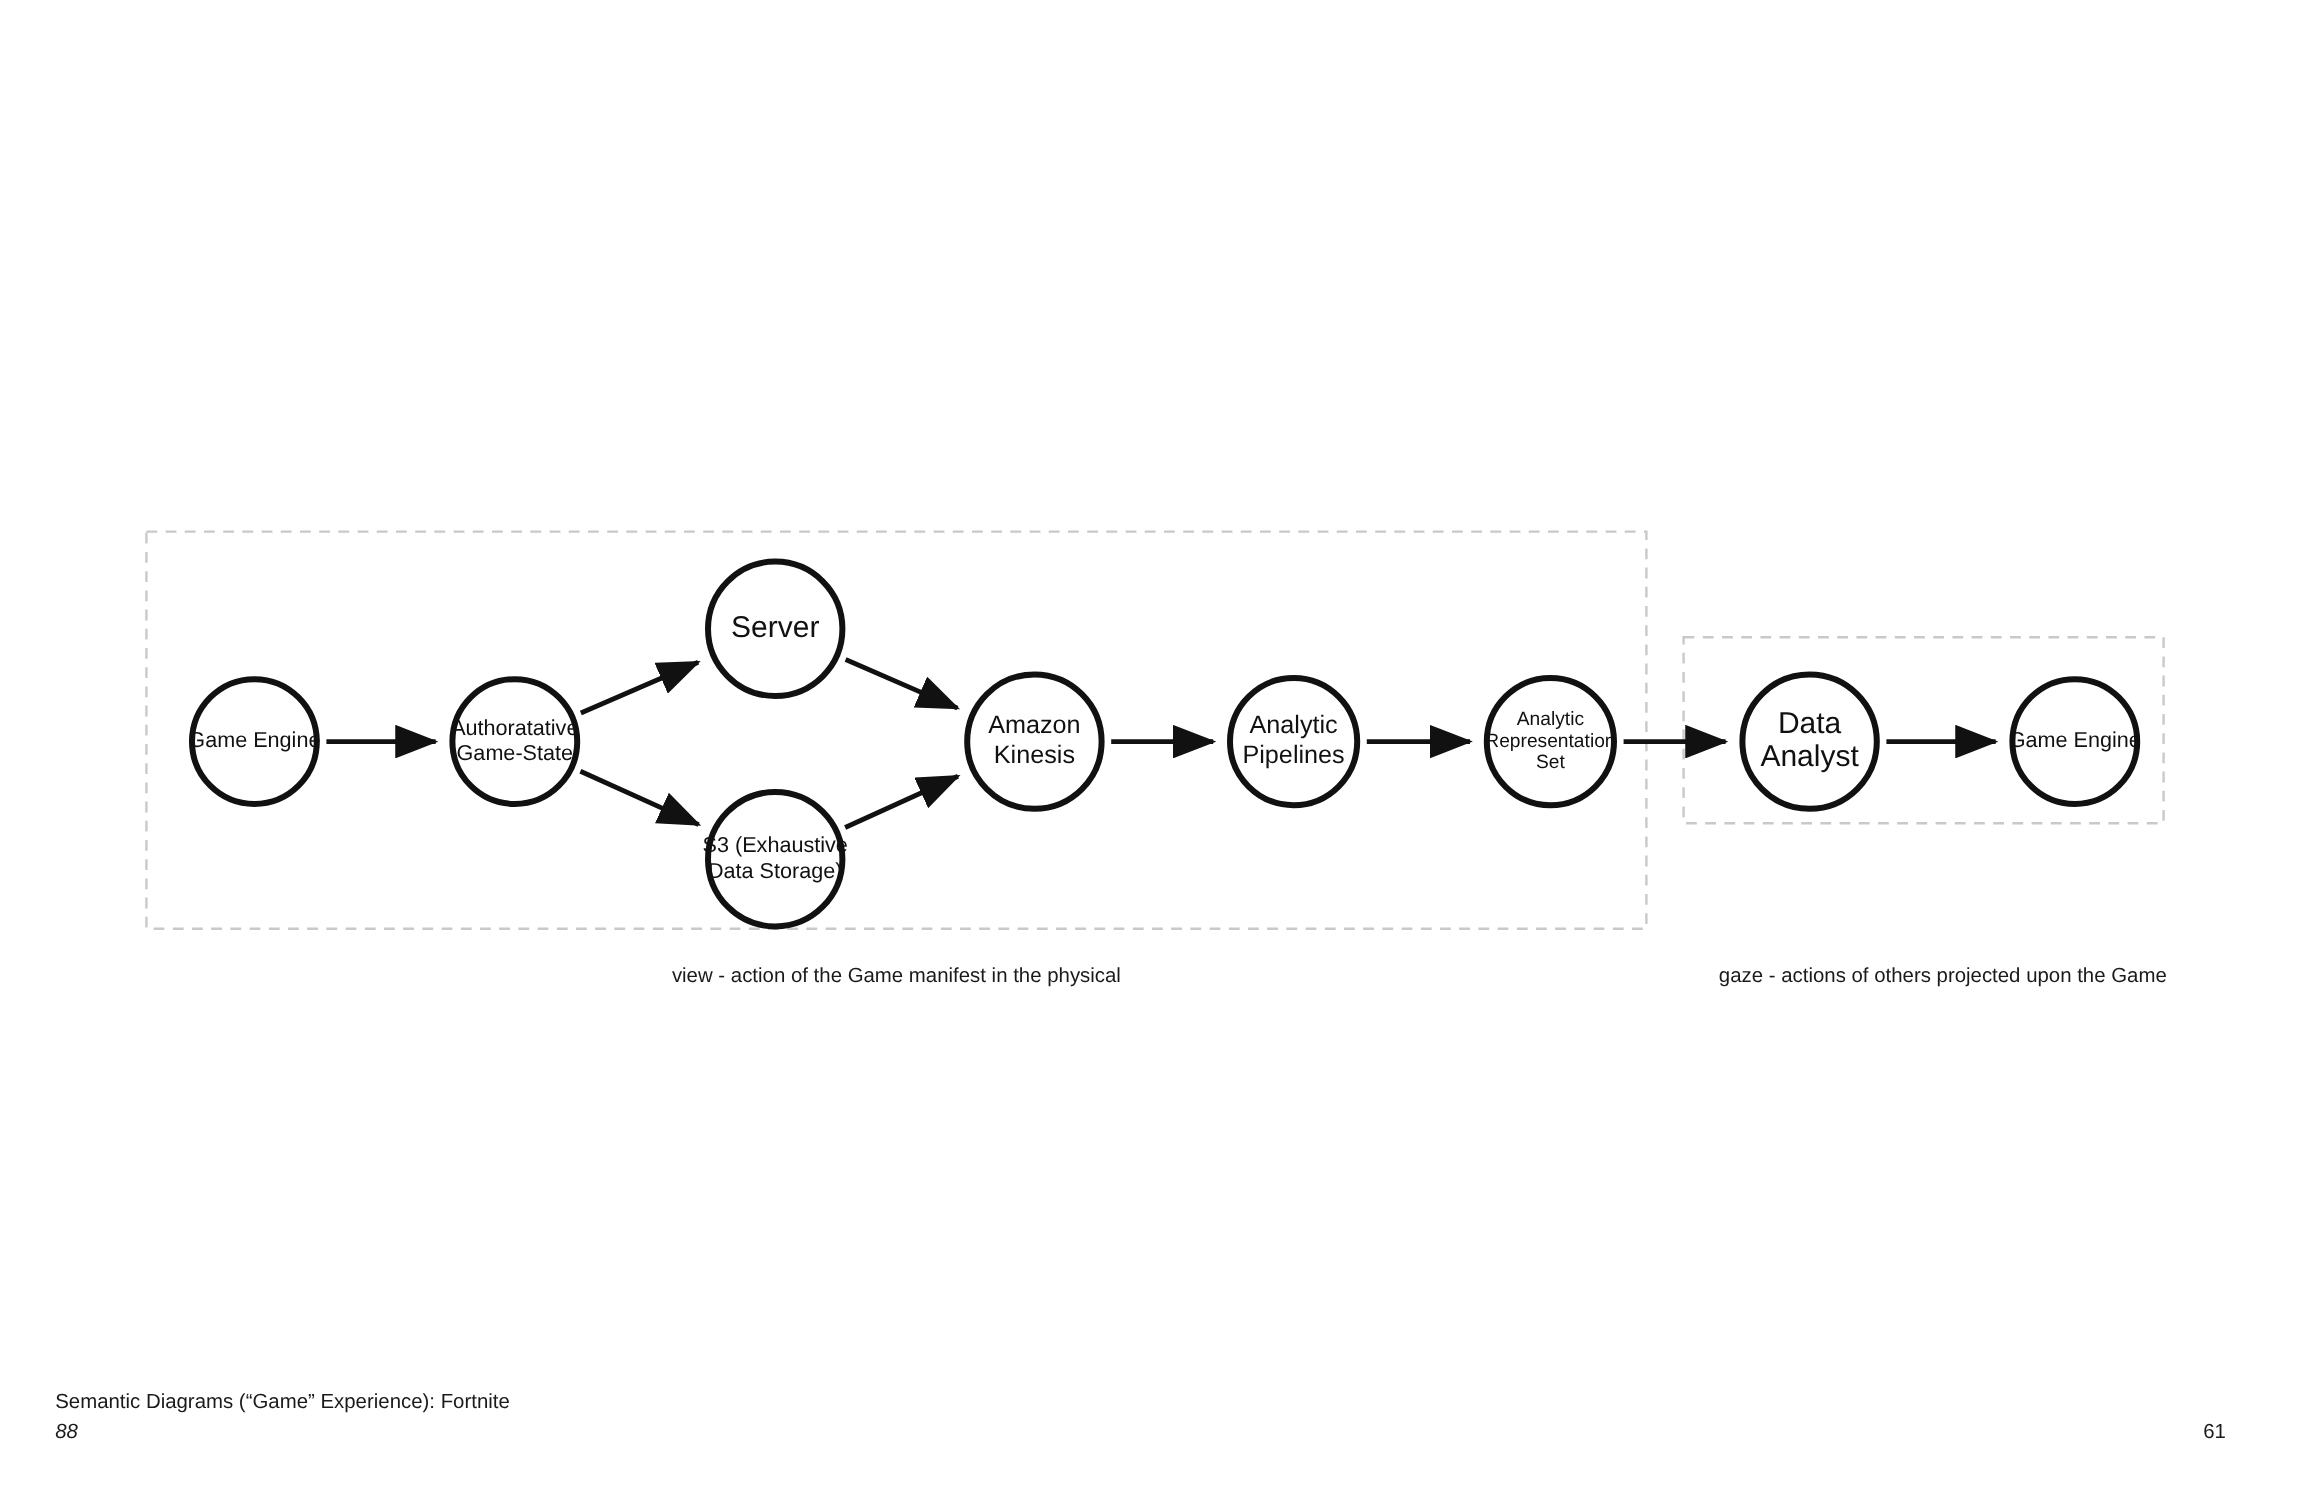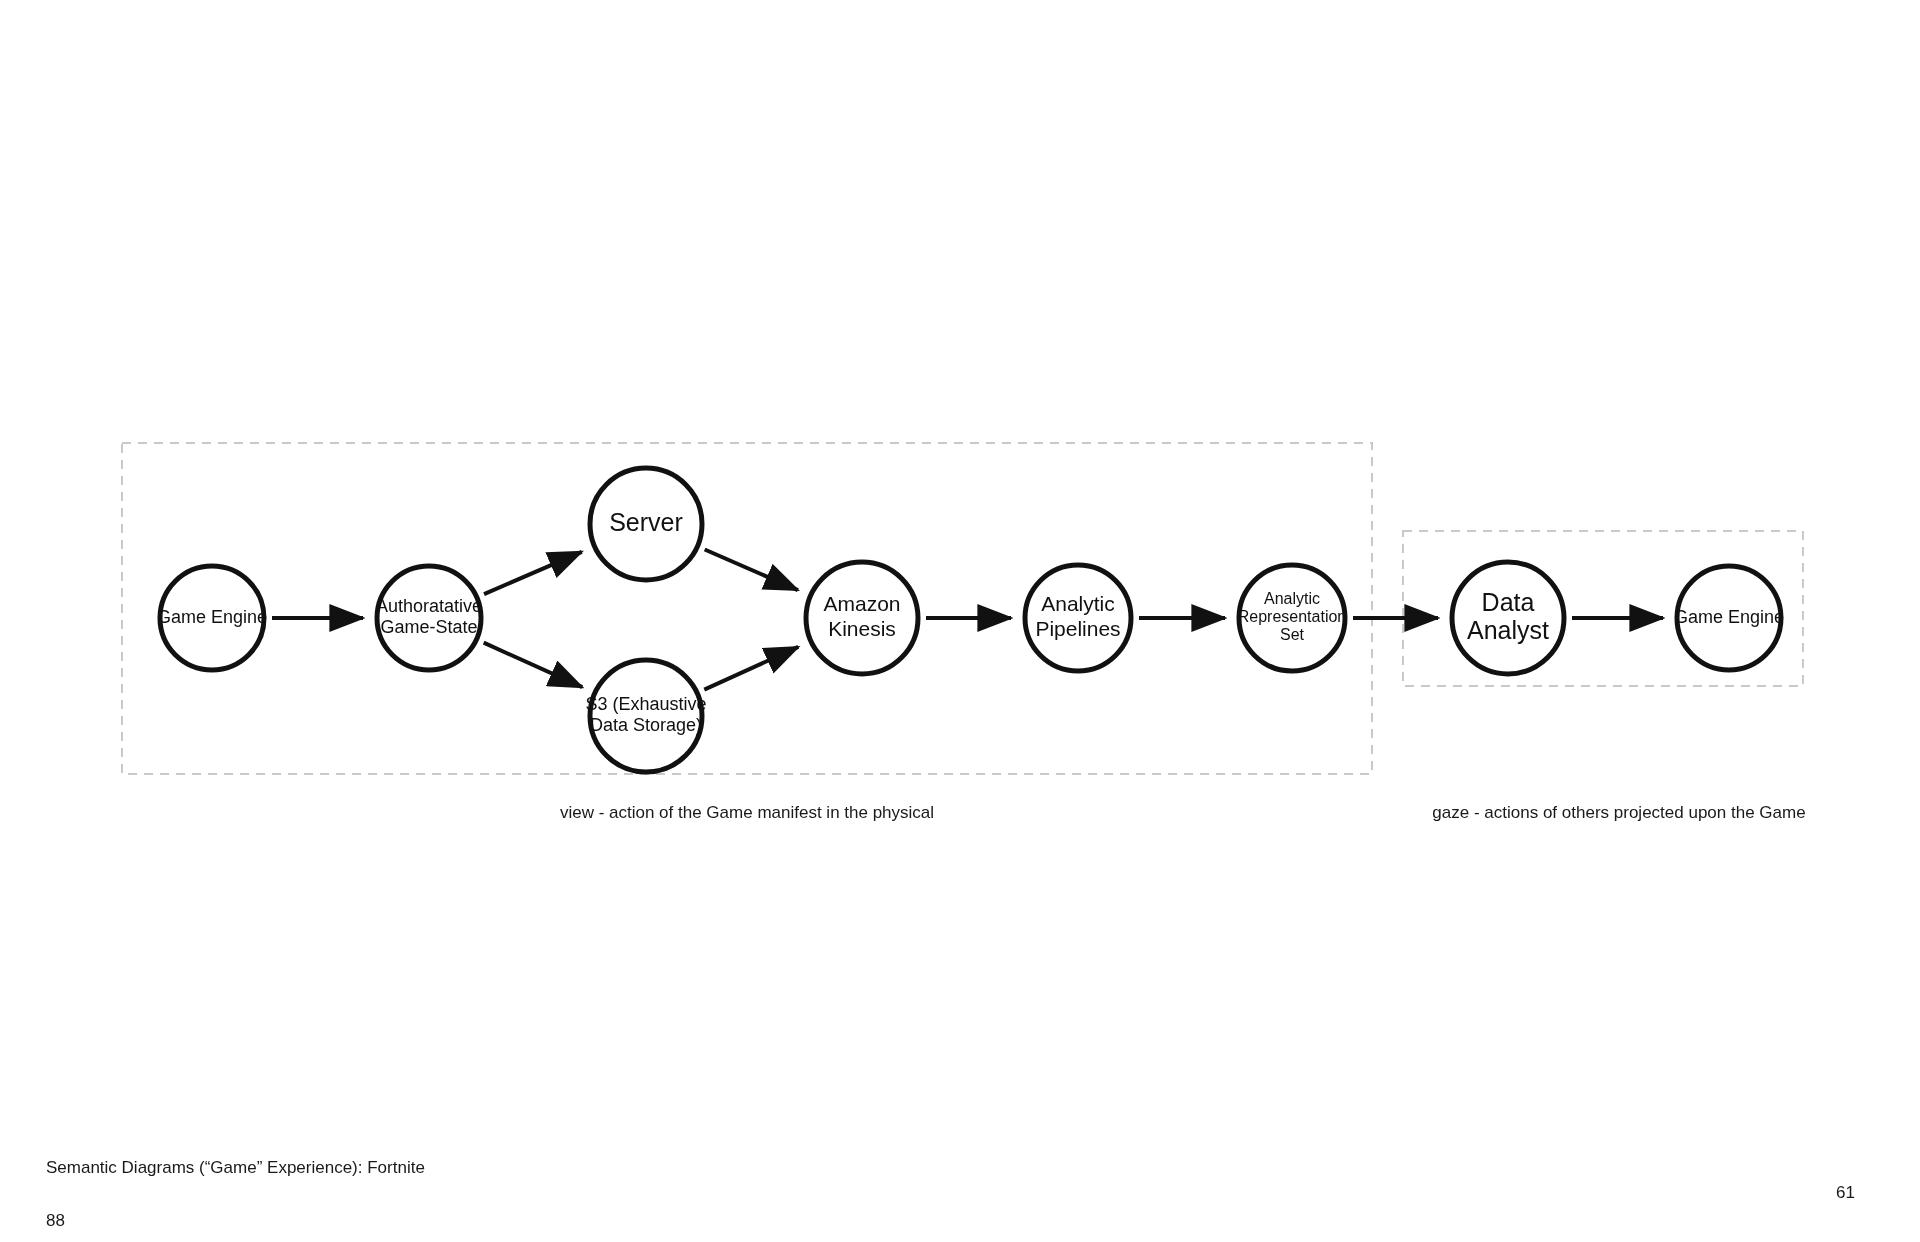--- a/index.html
+++ b/index.html
@@ -55,21 +55,21 @@
     text-anchor: middle;
   }
   .footer-text {
     position: absolute;
     font-family: "Liberation Sans", sans-serif;
     font-size: 17px;
     color: #1a1a1a;
     white-space: nowrap;
   }
   #footer-title { left: 46px; top: 1158px; }
-  #footer-page-left { left: 46px; top: 1211px; }
+  #footer-page-left { left: 46px; top: 1183px; font-style: italic; }
   #footer-page-right { left: 1836px; top: 1183px; }
 </style>
 </head>
 <body>
 
 <svg id="diagram-canvas" viewBox="0 0 1920 1242" xmlns="http://www.w3.org/2000/svg">
   <defs>
     <marker id="arrowhead" markerWidth="9" markerHeight="7" refX="8.4" refY="3.5" orient="auto" markerUnits="strokeWidth">
       <path d="M0,0 L9,3.5 L0,7 z" fill="#111111"></path>
     </marker>

